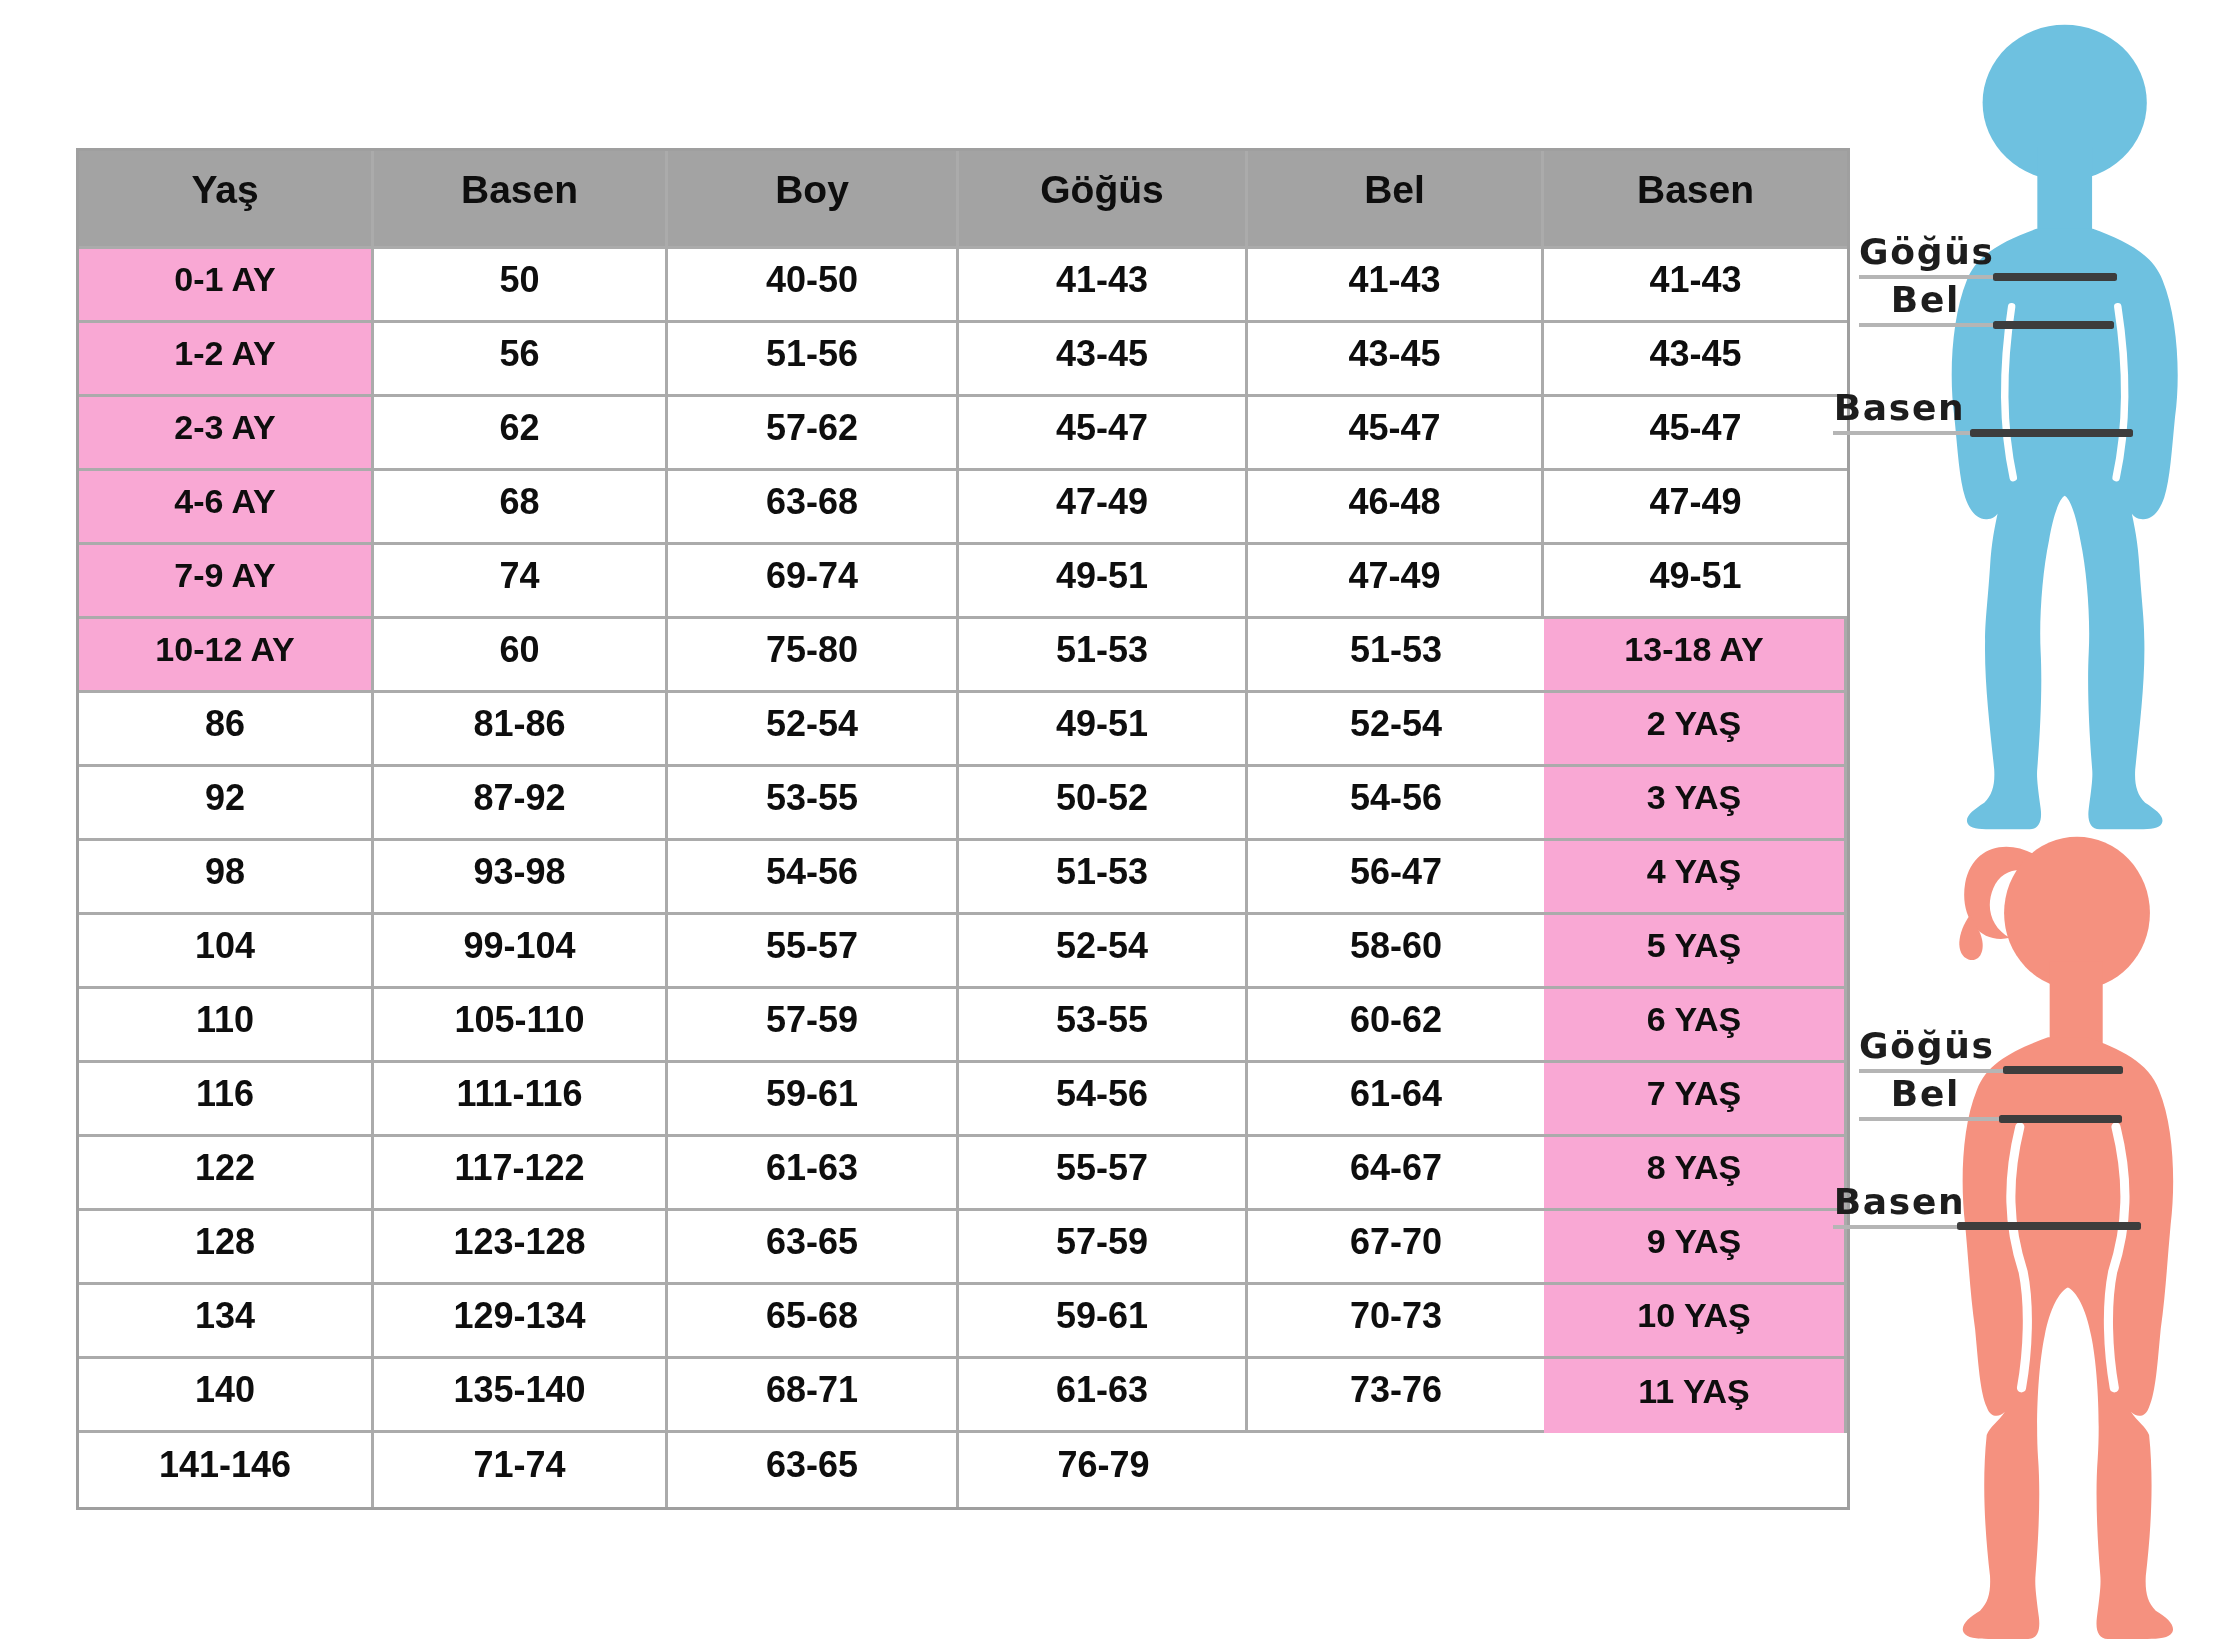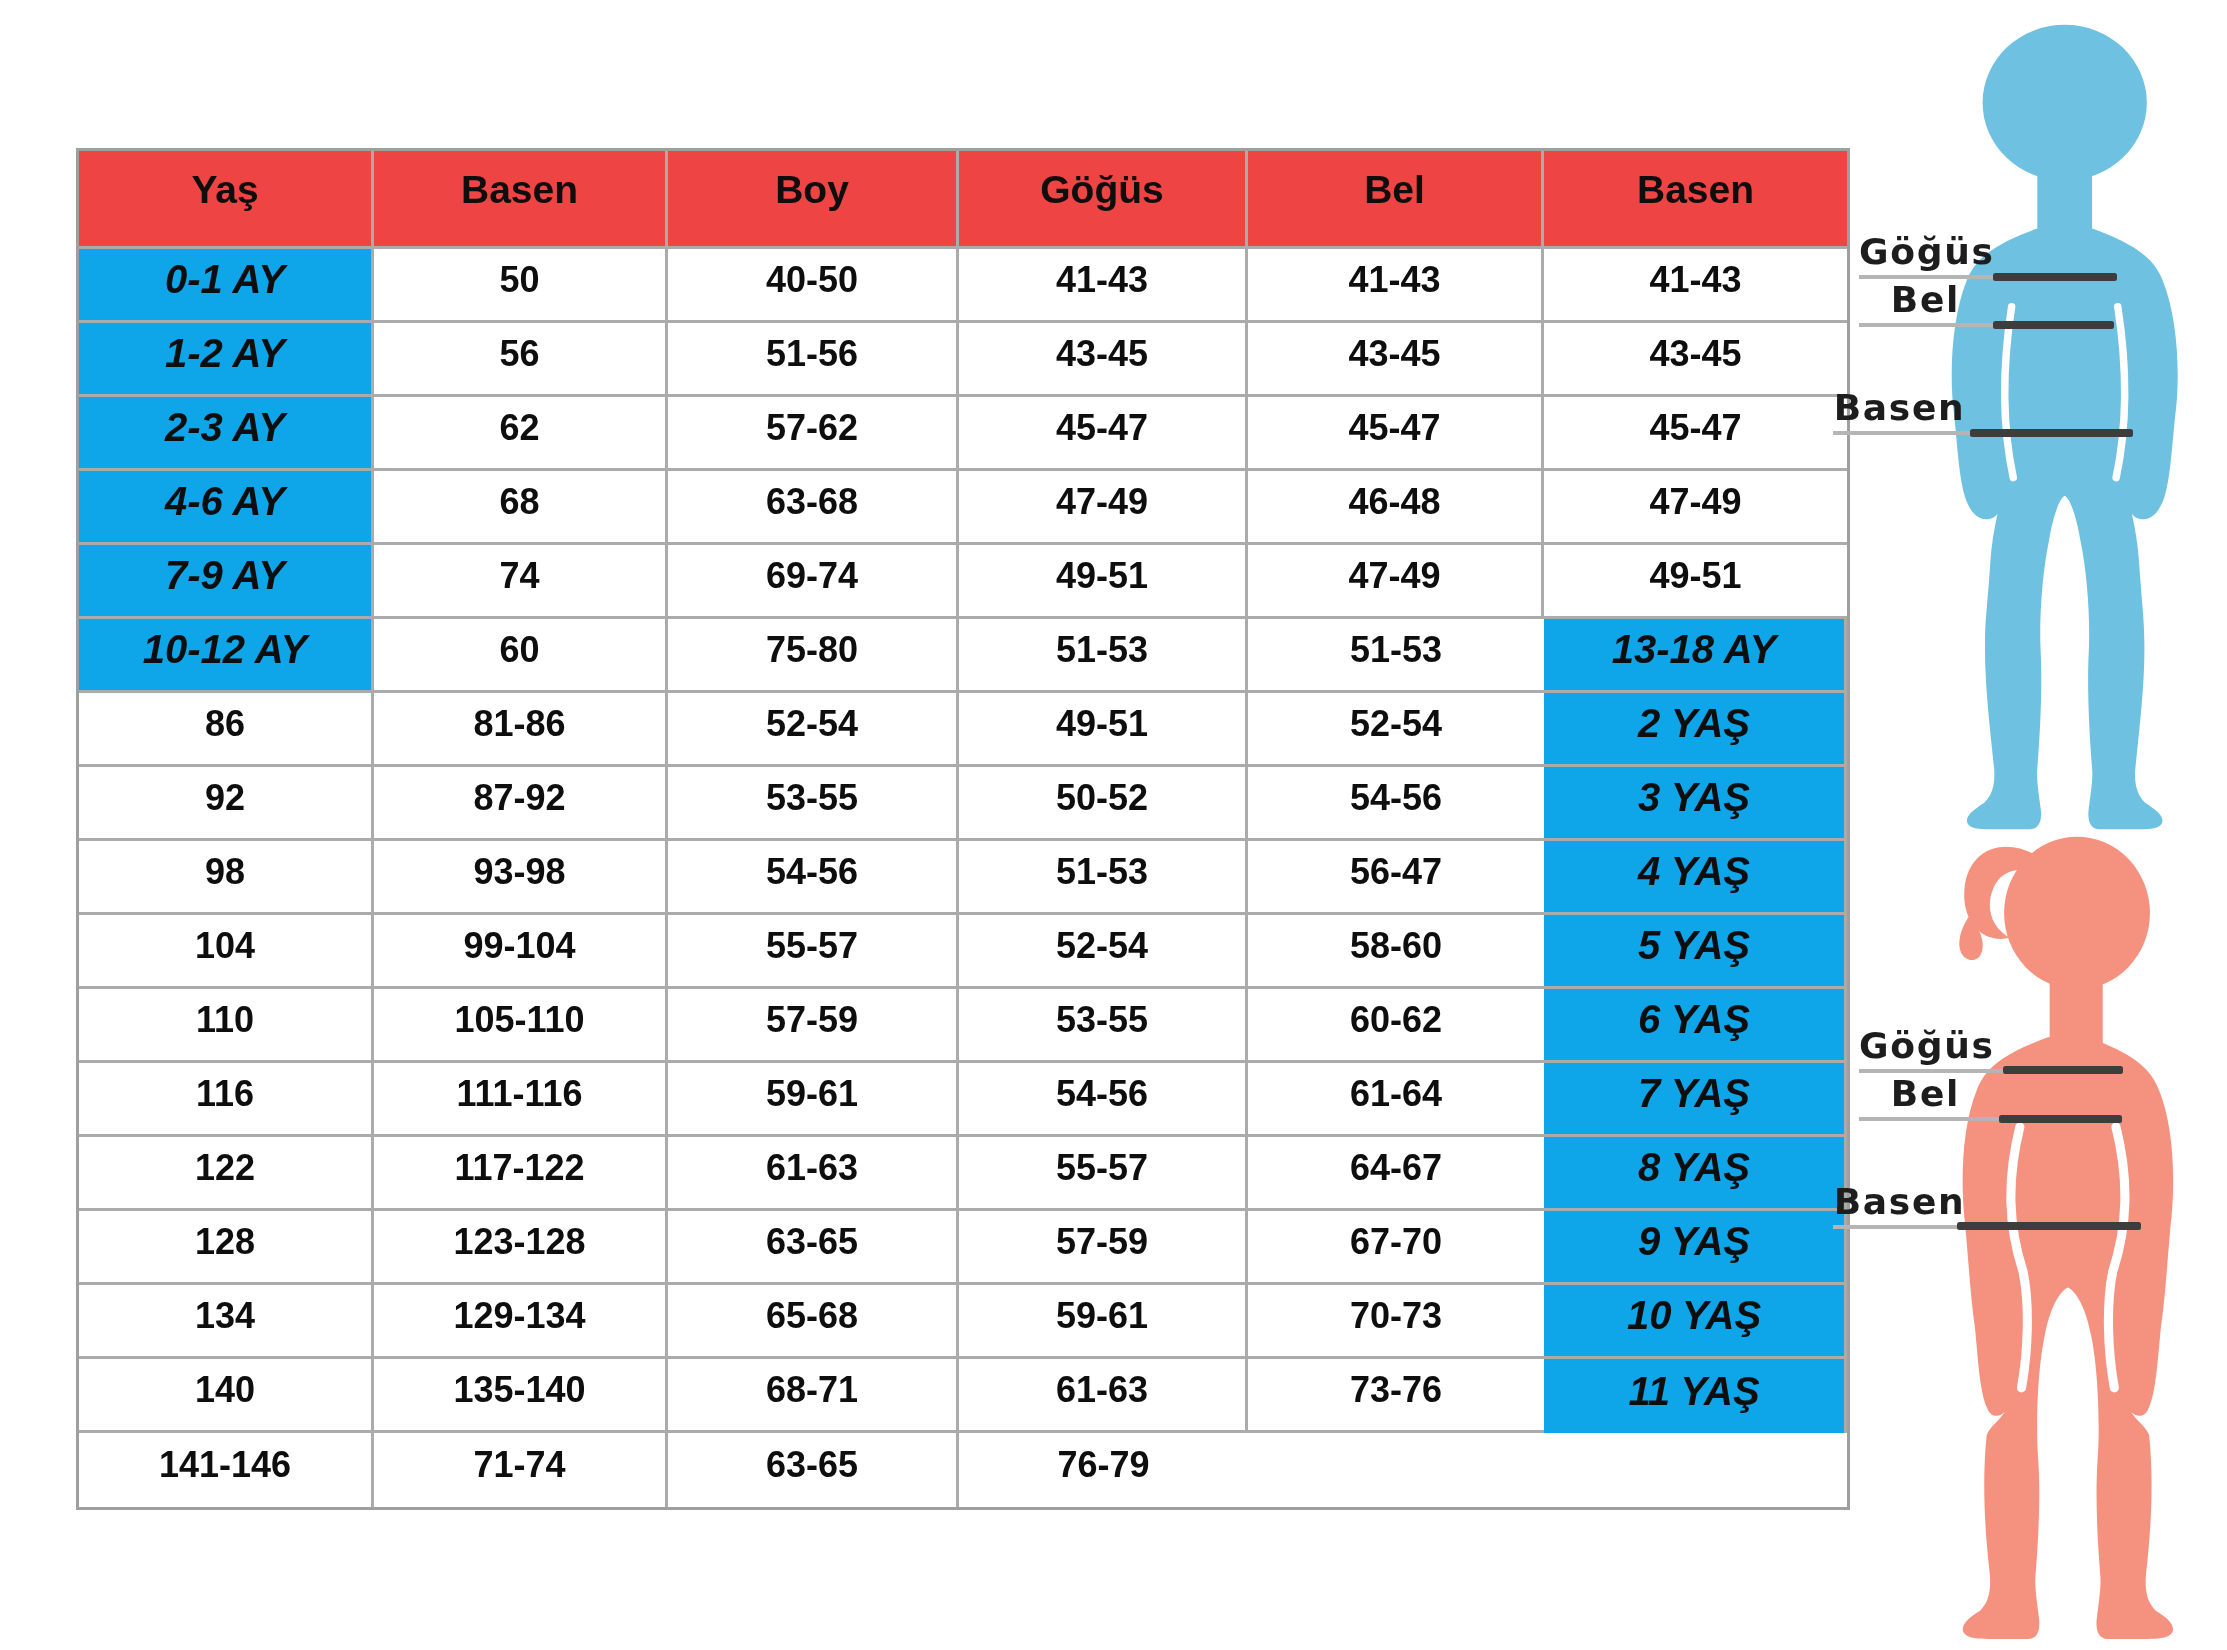--- a/index.html
+++ b/index.html
@@ -27,22 +27,22 @@
     color:#0e0e0e;
     font-weight:bold;
     font-size:36px;
     padding-bottom:10px;
     background:#ffffff;
     letter-spacing:0px;
     white-space:nowrap;
   }
   .tcell.last-col{border-right:none;}
   .tcell.last-row{border-bottom:none;}
-  .tcell.hcell{font-size:39px;background:#ef4444;padding-bottom:16.6px;}
-  .tcell.age{background:#0ea5e9;font-size:40px;font-style:italic;}
+  .tcell.hcell{font-size:39px;background:#a3a3a3;padding-bottom:16.6px;}
+  .tcell.age{background:#f9a8d4;font-size:34px;}
   
   .fig{position:absolute;}
   
   .m-label{
     position:absolute;
     font-family:"DejaVu Sans", sans-serif;
     font-weight:bold;
     font-size:36px;
     letter-spacing:1.7px;
     color:#1d1d1d;

